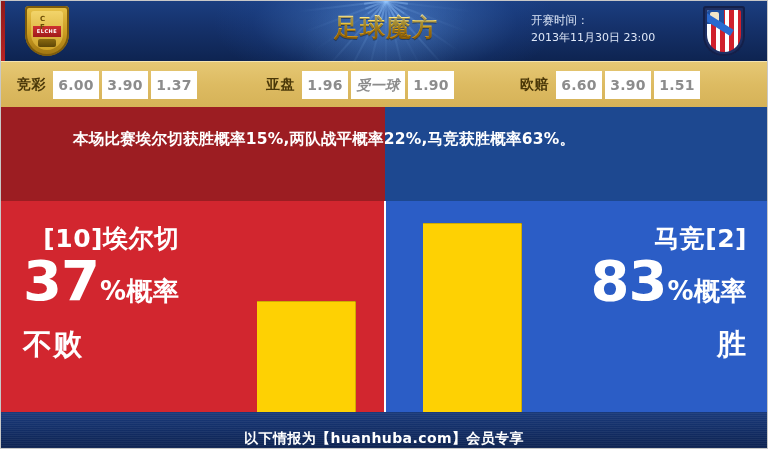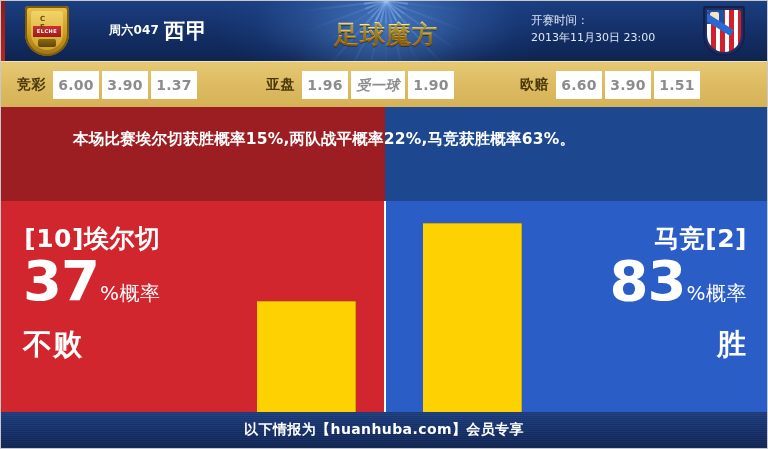--- a/index.html
+++ b/index.html
@@ -119,21 +119,21 @@
     vertical-align: 4px;
   }
   .league .name {
     font-size: 21px; font-weight: bold; margin-left: 5px;
     letter-spacing: 1px;
   }
 
   .logo-center {
     position: absolute; left: 326px; top: 10px;
     width: 118px; height: 40px;
-    display: flex; align-items: flex-end; justify-content: center;
+    display: flex; align-items: flex-start; justify-content: center;
   }
   .logo-center .txt {
     font-size: 25px; font-weight: bold; letter-spacing: 1px;
     background: linear-gradient(180deg,#fff6c0 0%, #ffd84a 38%, #e8a513 62%, #b97606 100%);
     -webkit-background-clip: text; background-clip: text;
     -webkit-text-fill-color: transparent; color: #ffcf3c;
     text-shadow: 0 1px 0 rgba(0,0,0,.35);
     white-space: nowrap;
   }
 
@@ -224,37 +224,37 @@
     line-height: 32px;
     text-align: right;
   }
   .prob-line {
     line-height: 56px; margin-top: -2px;
   }
   .prob-num {
     font-size: 56px; font-weight: bold; letter-spacing: -1px;
   }
   .prob-suffix {
-    font-size: 20px; font-weight: normal; margin-left: 1px;
+    font-size: 26px; font-weight: bold; margin-left: 1px;
     letter-spacing: .5px;
     margin-top: 40px;
   }
   .verdict {
     font-size: 29px; font-weight: bold; line-height: 38px;
     letter-spacing: 1px; margin-top: 2px;
   }
 
   
   .footer {
     position: absolute; left: 0; top: 411px;
     width: 766px; height: 36px;
     background:
       repeating-linear-gradient(0deg, rgba(255,255,255,.05) 0 1px, rgba(0,0,0,0) 1px 2px),
       linear-gradient(180deg,#1a3a7a 0%, #14306a 40%, #0d2250 100%);
-    display: flex; align-items: center; justify-content: center;
+    display: flex; align-items: flex-end; justify-content: center;
   }
   .footer-text {
     color: #ffffff; font-size: 14px; font-weight: bold; letter-spacing: .4px;
   }
 </style>
 </head>
 <body>
 
 <div id="app">
 
@@ -290,23 +290,20 @@
 
     <div class="crest-left">
       <div class="shield"></div>
       <div class="inner"></div>
       <div class="redband"></div>
       <div class="cf">C    F</div>
       <div class="name">ELCHE</div>
       <div class="base"></div>
     </div>
 
-    <div class="league">
-      <span class="round">周六047</span><span class="name">西甲</span>
-    </div>
 
     <div class="logo-center">
       <span class="txt">足球魔方</span>
     </div>
 
     <div class="kickoff">
       <div class="lbl">开赛时间：</div>
       <div class="val">2013年11月30日 23:00</div>
     </div>
 

